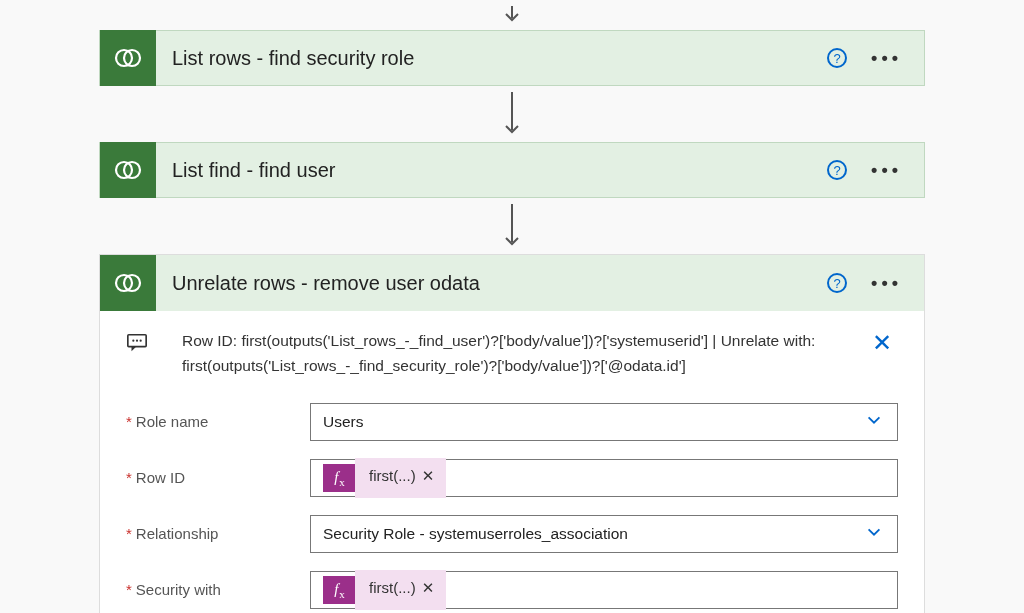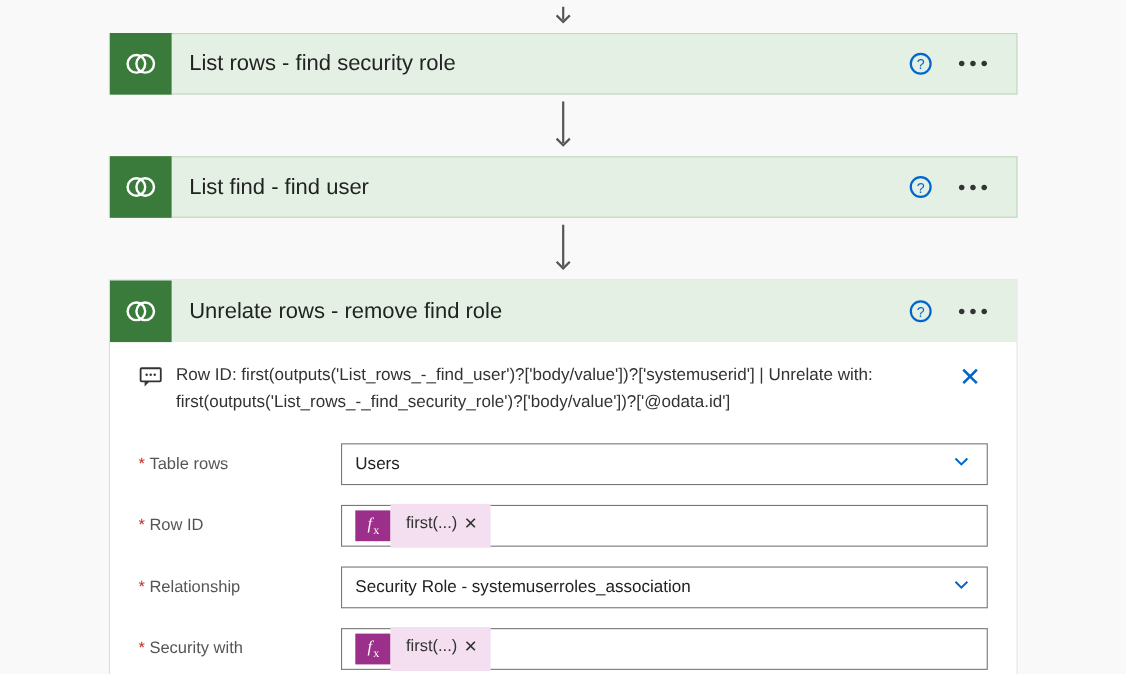--- a/index.html
+++ b/index.html
@@ -89,21 +89,21 @@
   .arrow-connector.short svg { height: 18px; }
   .arrow-connector.tall svg { height: 44px; }
 
   .card-body {
     padding: 18px 26px 12px 26px;
     background: #fff;
   }
   .peek {
     display: flex;
     align-items: flex-start;
-    gap: 10px;
+    gap: 32px;
     margin-bottom: 24px;
   }
   .peek-icon {
     width: 24px; flex-shrink: 0;
     margin-top: 3px;
     color: #444;
   }
   .peek-text {
     flex: 1;
     font-size: 15.5px;
@@ -239,21 +239,21 @@
   </div>
 
   <div class="flow-card expanded">
     <div class="card-header">
       <div class="icon-box">
         <svg viewBox="0 0 32 32" fill="none" stroke="#fff" stroke-width="2.2">
           <circle cx="12" cy="16" r="8"></circle>
             <circle cx="20" cy="16" r="8"></circle>
         </svg>
       </div>
-      <div class="card-title">Unrelate rows - remove find role</div>
+      <div class="card-title">Unrelate rows - remove user odata</div>
       <div class="card-actions">
         <div class="help-icon">?</div>
         <div class="ellipsis">•••</div>
       </div>
     </div>
 
     <div class="card-body">
 
       <div class="peek">
         <div class="peek-icon">
@@ -265,21 +265,21 @@
             <circle cx="16" cy="9.5" r="1.2" fill="#333" stroke="none"></circle>
           </svg>
         </div>
         <div class="peek-text">Row ID: first(outputs('List_rows_-_find_user')?['body/value'])?['systemuserid'] | Unrelate with: first(outputs('List_rows_-_find_security_role')?['body/value'])?['@odata.id']</div>
         <div class="close-x">✕</div>
       </div>
 
       <div class="form-row">
         <div class="form-label">
           <span class="req">*</span>
-          <span>Table rows</span>
+          <span>Role name</span>
         </div>
         <div class="form-control dropdown">
           <span>Users</span>
           <span class="chev">
             <svg viewBox="0 0 20 20">
                 <polyline points="4,7 10,13 16,7" fill="none" stroke="#0066cc" stroke-width="2"></polyline>
               </svg>
           </span>
         </div>
       </div>

